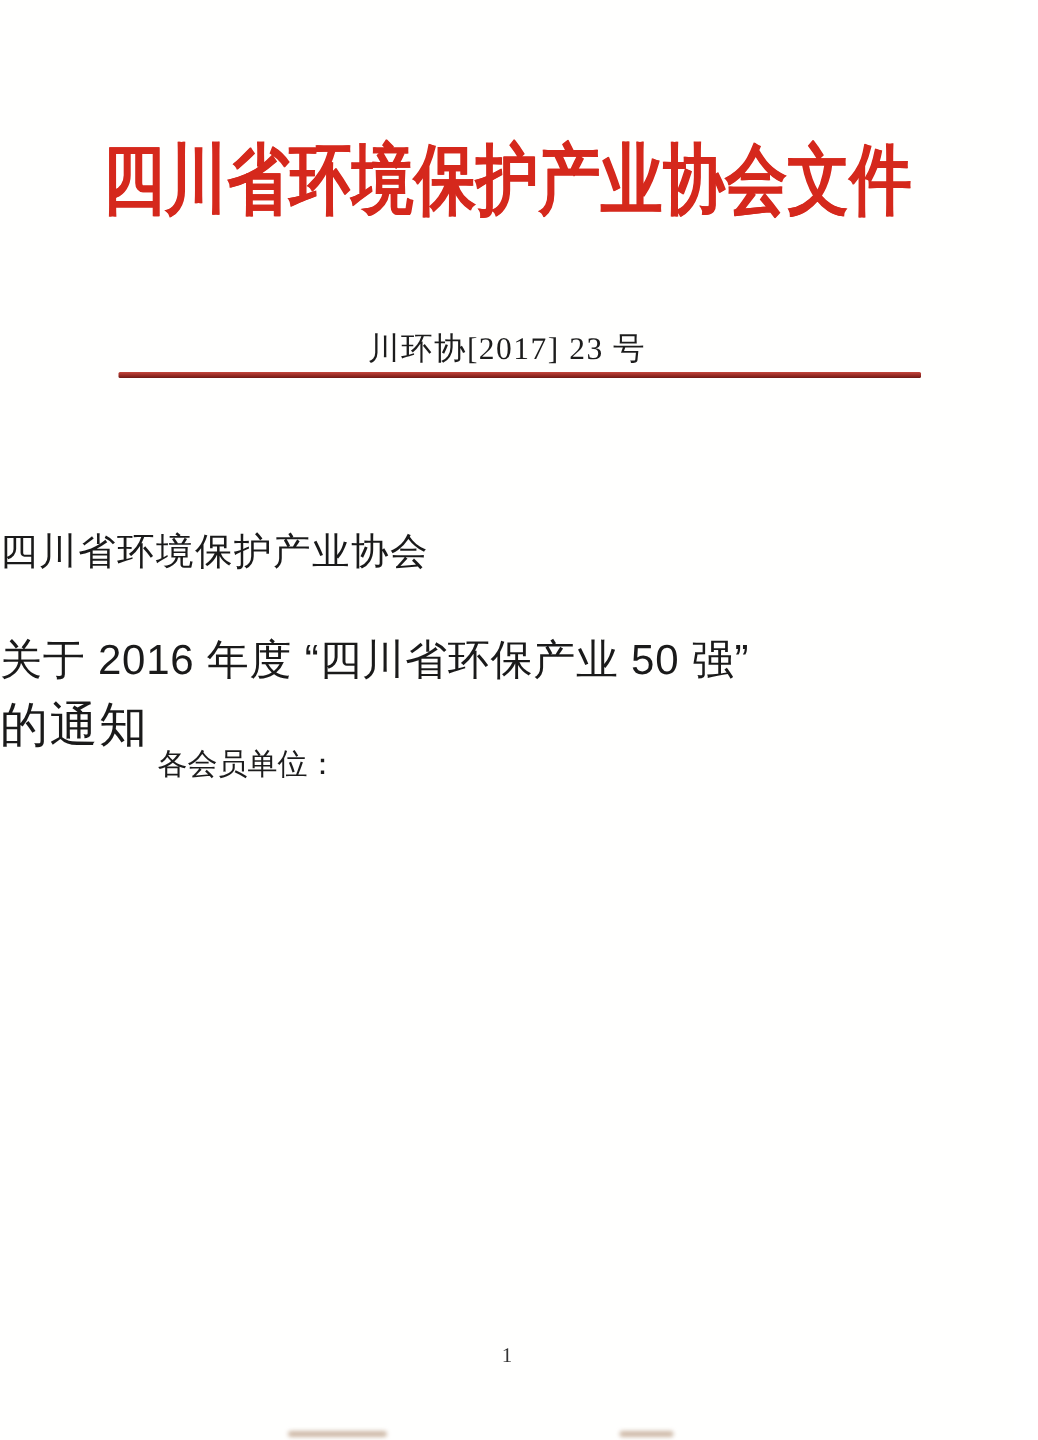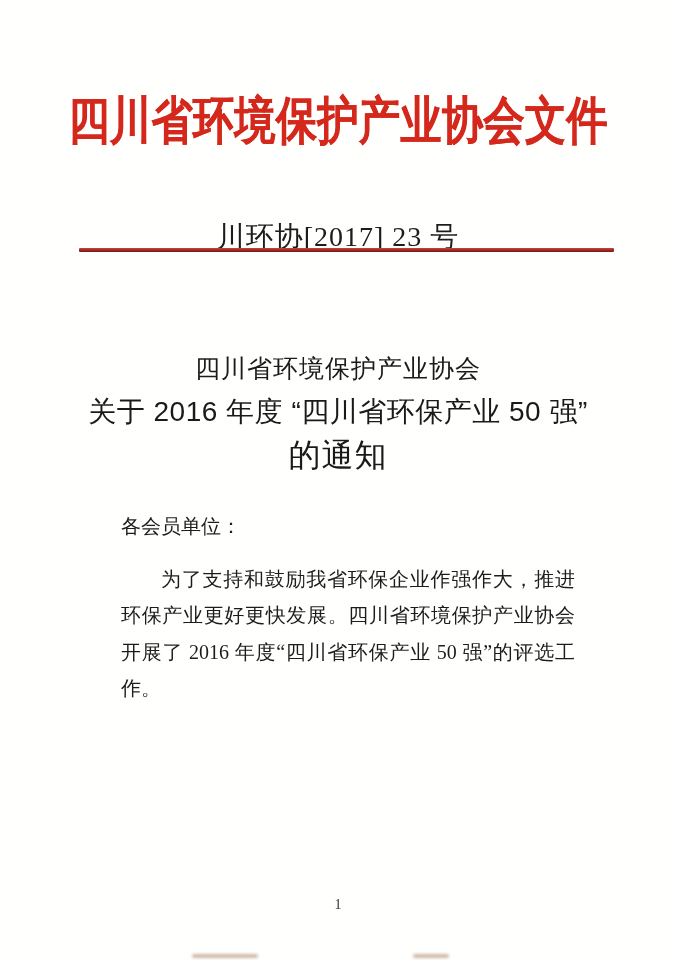--- a/index.html
+++ b/index.html
@@ -39,21 +39,21 @@
     text-shadow: 0.5px 0 0 var(--header-red, #d5281c);
   }
 
   
   .doc-number {
     position: absolute;
     top: 218px;
     left: 0;
     width: 100%;
     text-align: center;
-    font-size: 28px;
+    font-size: 21px;
     letter-spacing: 1px;
     color: var(--ink, #1c1c1c);
   }
 
   
   .red-rule {
     position: absolute;
     top: 248px;
     left: 79px;
     width: 535px;
@@ -61,54 +61,54 @@
     background: linear-gradient(to bottom, #c4473e 0%, #992b24 55%, #6e1a16 100%);
     border-radius: 1px;
   }
 
   
   .title-block {
     position: absolute;
     top: 347px;
     left: 0;
     width: 100%;
-    text-align: center;
     font-family: "Liberation Sans", "DejaVu Sans", sans-serif;
     font-weight: 500;
     color: #1a1a1a;
   }
   .title-line-1 {
     font-size: 25px;
     line-height: 42px;
     letter-spacing: 1px;
   }
   .title-line-2 {
     font-size: 28px;
     line-height: 46px;
     letter-spacing: 0.5px;
+    margin-top: 28px;
   }
   .title-line-3 {
     font-size: 32px;
     line-height: 40px;
     letter-spacing: 1px;
   }
 
   
   .body-text {
     position: absolute;
     top: 492px;
     left: 105px;
     width: 486px;
     font-size: 20px;
     line-height: 36.5px;
     text-align: justify;
     color: var(--ink, #1c1c1c);
   }
   .body-text p {
-    margin: 16px;
+    margin: 0;
   }
   .body-text p.para {
     text-indent: 2em;
   }
 
   
   .page-number {
     position: absolute;
     top: 897px;
     left: 0;
@@ -144,21 +144,20 @@
   <div class="red-rule"></div>
 
   <div class="title-block">
     <div class="title-line-1">四川省环境保护产业协会</div>
     <div class="title-line-2">关于 2016 年度 “四川省环保产业 50 强”</div>
     <div class="title-line-3">的通知</div>
   </div>
 
   <div class="body-text">
     <p class="salutation">各会员单位：</p>
-    <p class="para">为了支持和鼓励我省环保企业作强作大，推进环保产业更好更快发展。四川省环境保护产业协会开展了 2016 年度“四川省环保产业 50 强”的评选工作。</p>
   </div>
 
   <div class="page-number">1</div>
 
   <div class="scan-smudge smudge-1"></div>
   <div class="scan-smudge smudge-2"></div>
 
 </div>
 
 </body></html>

